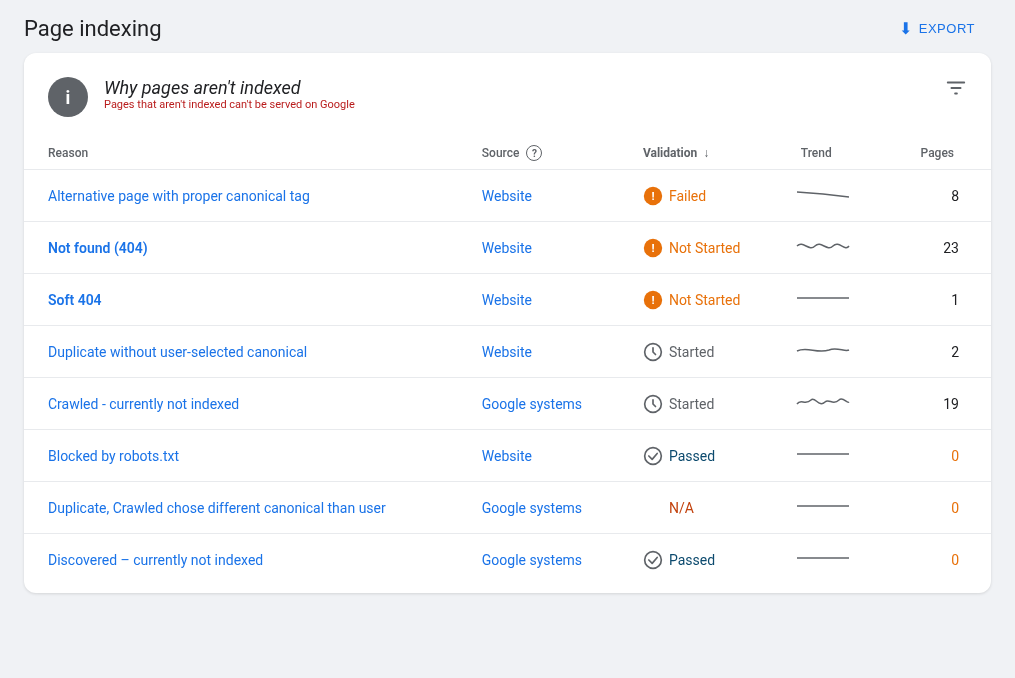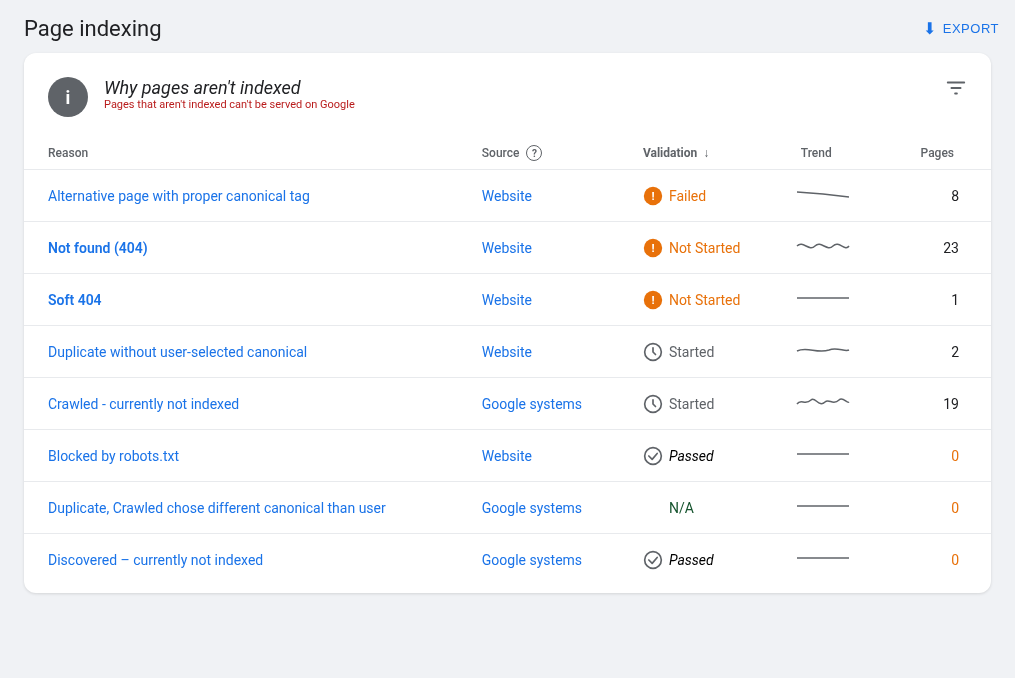--- a/index.html
+++ b/index.html
@@ -6,21 +6,21 @@
     body {
       font-family: 'Google Sans', Roboto, Arial, sans-serif;
       background: #f0f2f5;
       color: #202124;
       font-size: 14px;
     }
     .page-header {
       display: flex;
       align-items: center;
       justify-content: space-between;
-      padding: 16px 16px 12px 24px;
+      padding: 16px 40px 12px 24px;
       background: #f0f2f5;
     }
     .page-title {
       font-size: 22px;
       font-weight: 400;
       color: #202124;
     }
     .export-btn {
       display: flex;
       align-items: center;
@@ -138,22 +138,22 @@
     .status-icon {
       width: 20px;
       height: 20px;
       display: inline-flex;
       align-items: center;
       justify-content: center;
     }
     .status-failed { color: #e8710a; }
     .status-not-started { color: #e8710a; }
     .status-started { color: #5f6368; }
-    .status-passed { color: #000000; font-style: italic; }
-    .status-na { color: #14532d; font-size: 14px; }
+    .status-passed { color: #0c4a6e; }
+    .status-na { color: #c2410c; font-size: 14px; }
     .trend-cell {
       padding: 14px 16px;
     }
     .pages-cell {
       text-align: right;
       padding-right: 32px;
       font-size: 14px;
       color: #202124;
     }
     .pages-zero {

